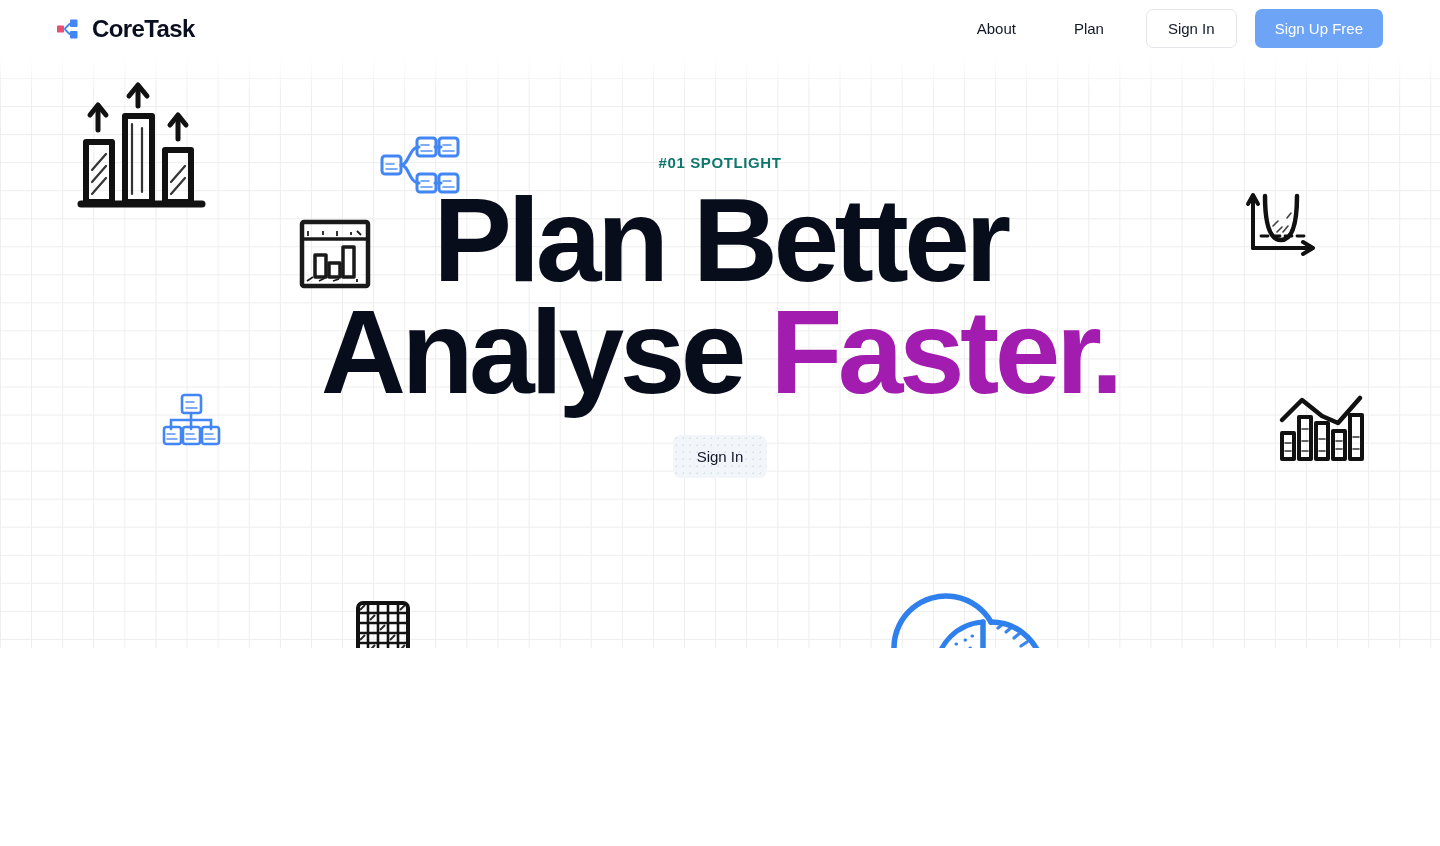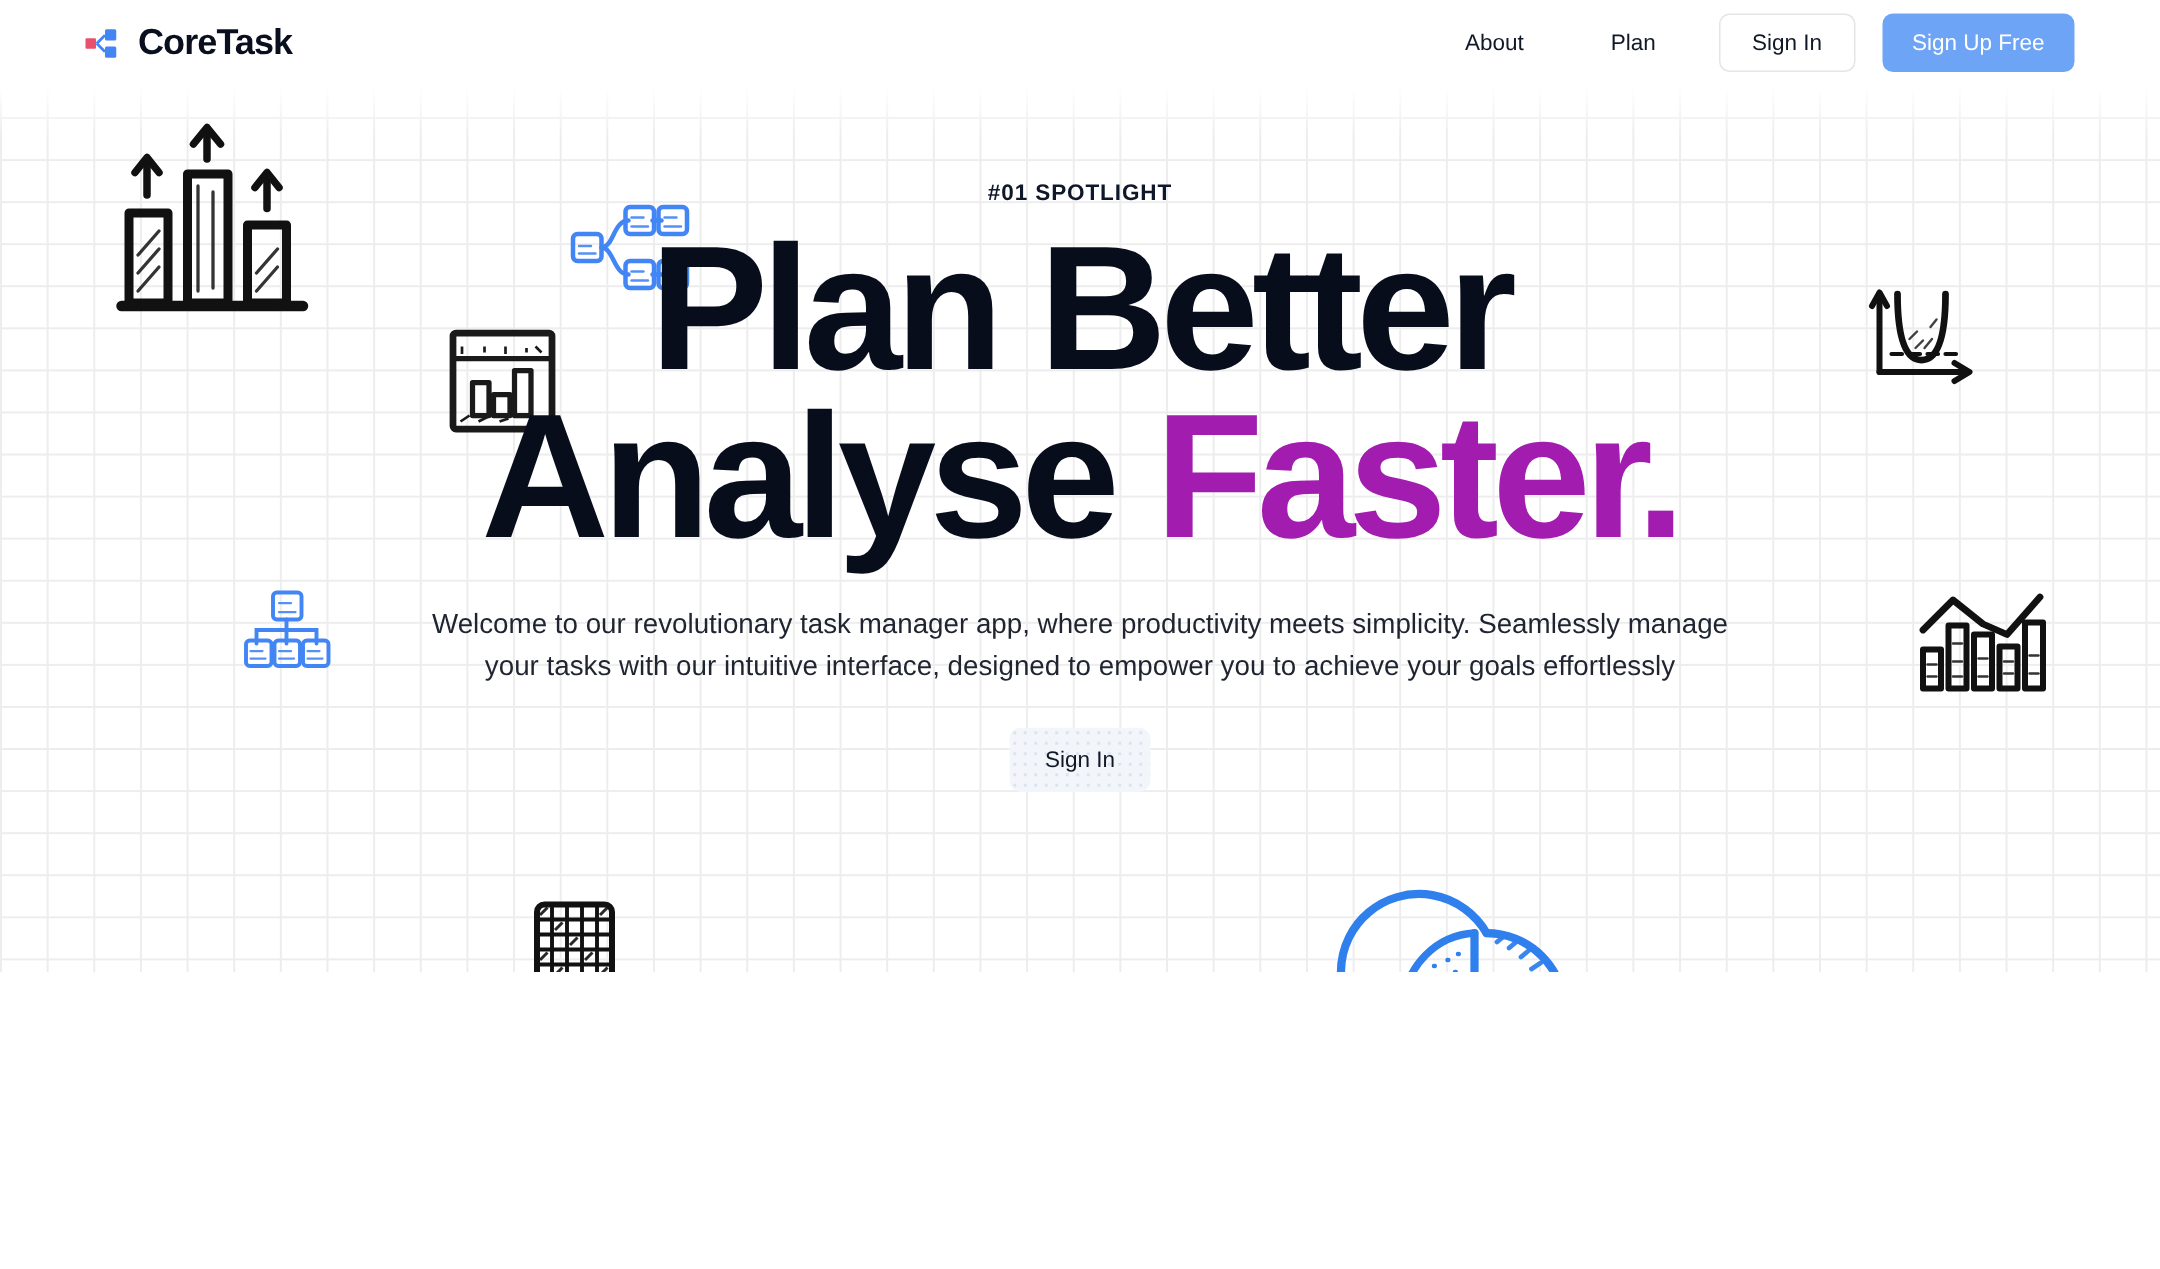--- a/index.html
+++ b/index.html
@@ -114,25 +114,25 @@
     height: 789px;
     z-index: 10;
     display: flex;
     flex-direction: column;
     align-items: center;
     pointer-events: none;
   }
   .hero > * { pointer-events: auto; }
 
   .eyebrow {
-    margin-top: 63px;
+    margin-top: 97px;
     font-size: 15px;
     font-weight: bold;
     letter-spacing: 0.6px;
-    color: #0f172a;
+    color: #0f766e;
     text-align: center;
   }
   .headline {
     margin-top: 13px;
     width: 1000px;
     text-align: center;
     font-size: 118px;
     font-weight: bold;
     line-height: 0.95;
     letter-spacing: -4.5px;
@@ -458,21 +458,20 @@
       <line x1="5" y1="24" x2="28" y2="24" stroke-width="1.6"></line>
     </svg>
   </div>
 
   <div class="hero">
 
     <div class="eyebrow">#01 SPOTLIGHT</div>
 
     <h1 class="headline"><span>Plan Better Analyse </span><span class="accent">Faster.</span></h1>
 
-    <p class="subtitle">Welcome to our revolutionary task manager app, where productivity meets simplicity. Seamlessly manage your tasks with our intuitive interface, designed to empower you to achieve your goals effortlessly</p>
 
     <div class="cta-row">
       <button class="cta-secondary">Sign In</button>
     </div>
 
   </div>
 
 </div>
 
 </body></html>

